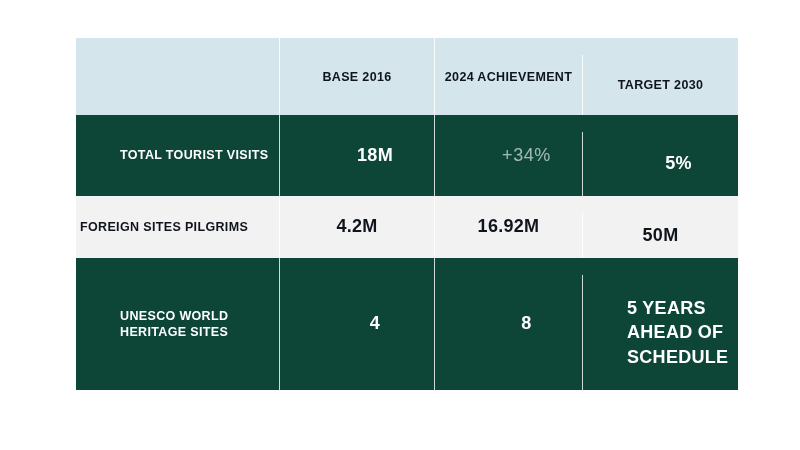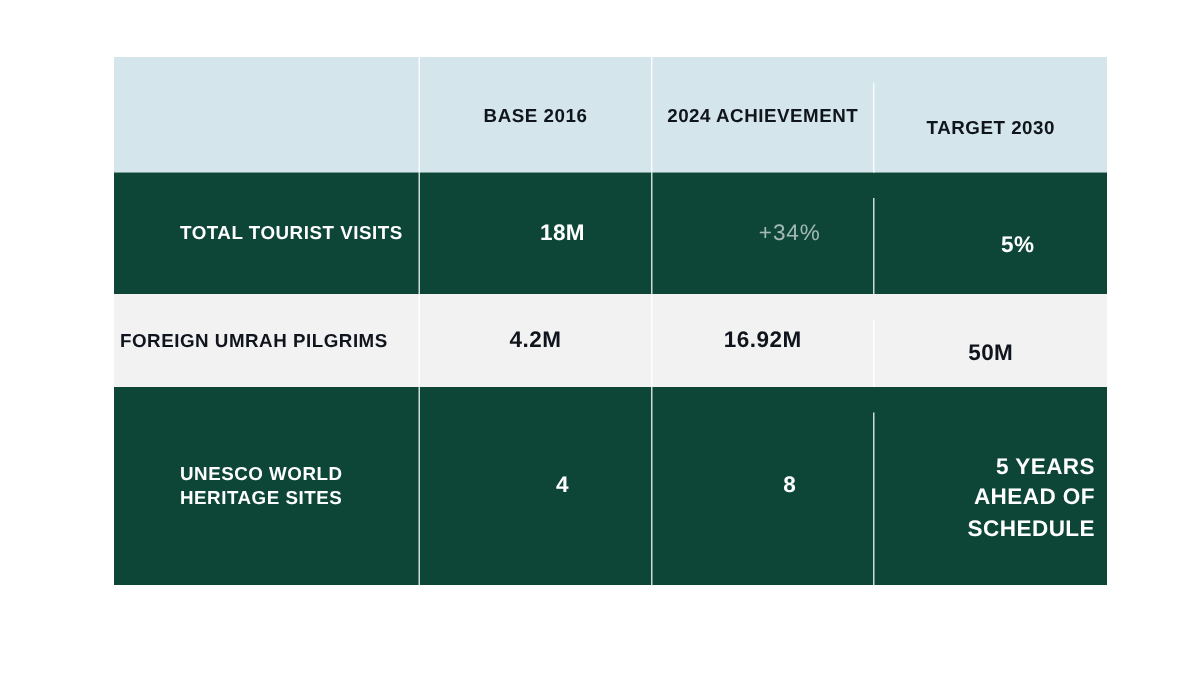--- a/index.html
+++ b/index.html
@@ -102,22 +102,22 @@
     padding-right: 10px;
     font-size: 12.5px;
     font-weight: bold;
     letter-spacing: 0.35px;
     line-height: 1.32;
   }
 
   
   .value {
     justify-content: center;
-    text-align: right;
-    font-size: 15px;
+    text-align: left;
+    font-size: 18px;
     font-weight: bold;
     letter-spacing: 0.3px;
     line-height: 1.3;
     padding: 0 8px;
   }
 
   
   .value.muted {
     color: rgba(255,255,255,0.62);
     font-weight: normal;
@@ -141,21 +141,21 @@
   </div>
 
   <div class="trow row-dark h-r1">
     <div class="tcell col-label rowlabel">TOTAL TOURIST VISITS</div>
     <div class="tcell col-base value">18M</div>
     <div class="tcell col-ach value muted">+34%</div>
     <div class="tcell col-target value">5%</div>
   </div>
 
   <div class="trow row-light h-r2">
-    <div class="tcell col-label rowlabel">FOREIGN UMRAH PILGRIMS</div>
+    <div class="tcell col-label rowlabel">FOREIGN SITES PILGRIMS</div>
     <div class="tcell col-base value">4.2M</div>
     <div class="tcell col-ach value">16.92M</div>
     <div class="tcell col-target value">50M</div>
   </div>
 
   <div class="trow row-dark h-r3">
     <div class="tcell col-label rowlabel">UNESCO WORLD HERITAGE SITES</div>
     <div class="tcell col-base value">4</div>
     <div class="tcell col-ach value">8</div>
     <div class="tcell col-target value wrap">5 YEARS AHEAD OF SCHEDULE</div>

